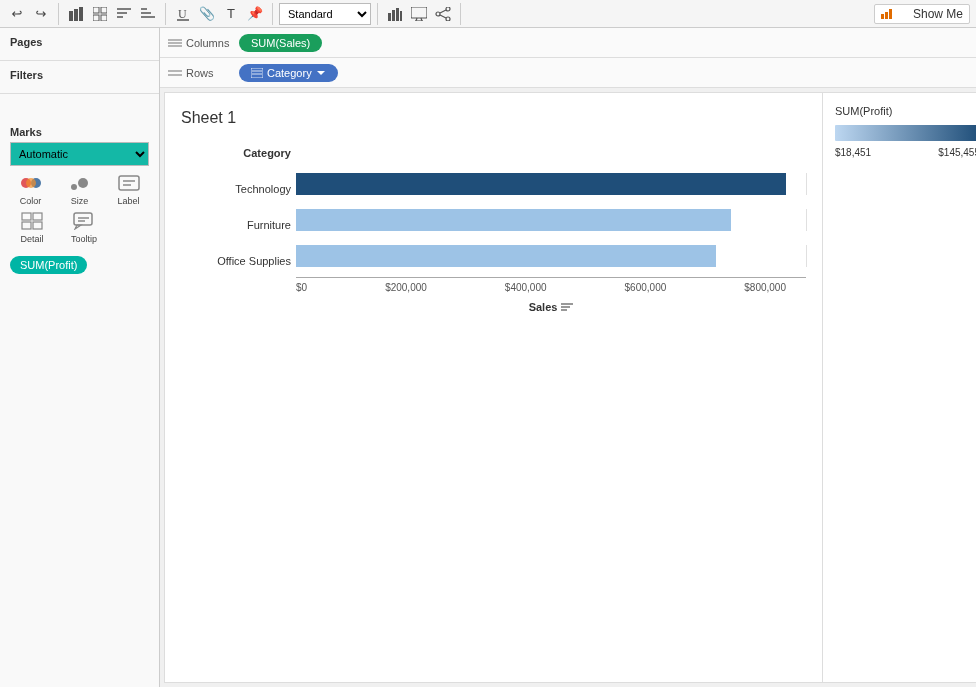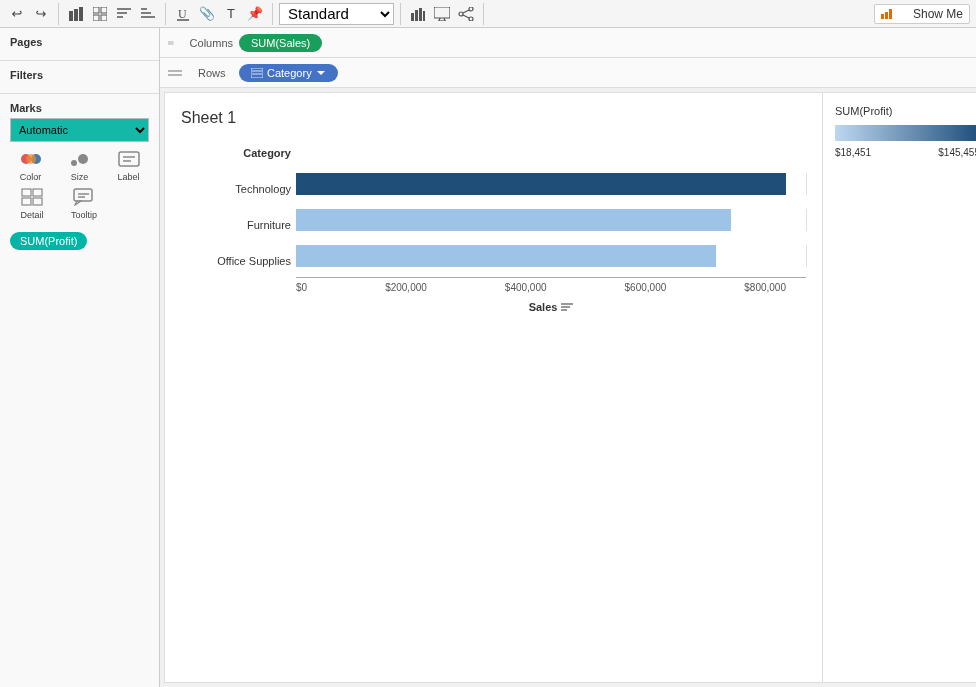--- a/index.html
+++ b/index.html
@@ -27,21 +27,21 @@
     .tb-btn {
       width: 22px; height: 22px;
       background: none; border: none;
       cursor: pointer;
       display: flex; align-items: center; justify-content: center;
       font-size: 13px; color: #444;
       border-radius: 2px;
     }
     .tb-select {
       height: 22px;
-      font-size: 15px;
+      font-size: 11px;
       border: 1px solid #bbb;
       background: white;
       padding: 0 4px;
       cursor: pointer;
     }
     .show-me-btn {
       margin-left: auto;
       display: flex;
       align-items: center;
       gap: 20px;
@@ -133,21 +133,21 @@
       display: flex;
       align-items: center;
       border-bottom: 1px solid #ddd;
       padding: 0 8px;
       gap: 6px;
       background: #fafafa;
     }
     .shelf-label {
       display: flex;
       align-items: center;
-      gap: 16px;
+      gap: 4px;
       color: #555;
       font-size: 11px;
       width: 65px;
       flex-shrink: 0;
     }
     .shelf-pill {
       background: #1a9e5c;
       color: white;
       border-radius: 10px;
       padding: 3px 12px;
@@ -364,21 +364,21 @@
   <div class="left-panel">
 
     <div class="panel-section">
       <div class="panel-section-title">Pages</div>
     </div>
 
     <div class="panel-section">
       <div class="panel-section-title">Filters</div>
     </div>
 
-    <div class="panel-section" style="border-bottom:none; flex:1;">
+    <div class="panel-section" style="border-bottom:none; flex:1;margin-top:24px;">
       <div class="panel-section-title">Marks</div>
       <select class="marks-select">
         <option>Automatic</option>
         <option>Bar</option>
         <option>Line</option>
         <option>Area</option>
       </select>
       <div class="marks-icons">
         <div class="marks-row">
           <div class="marks-icon-btn">

